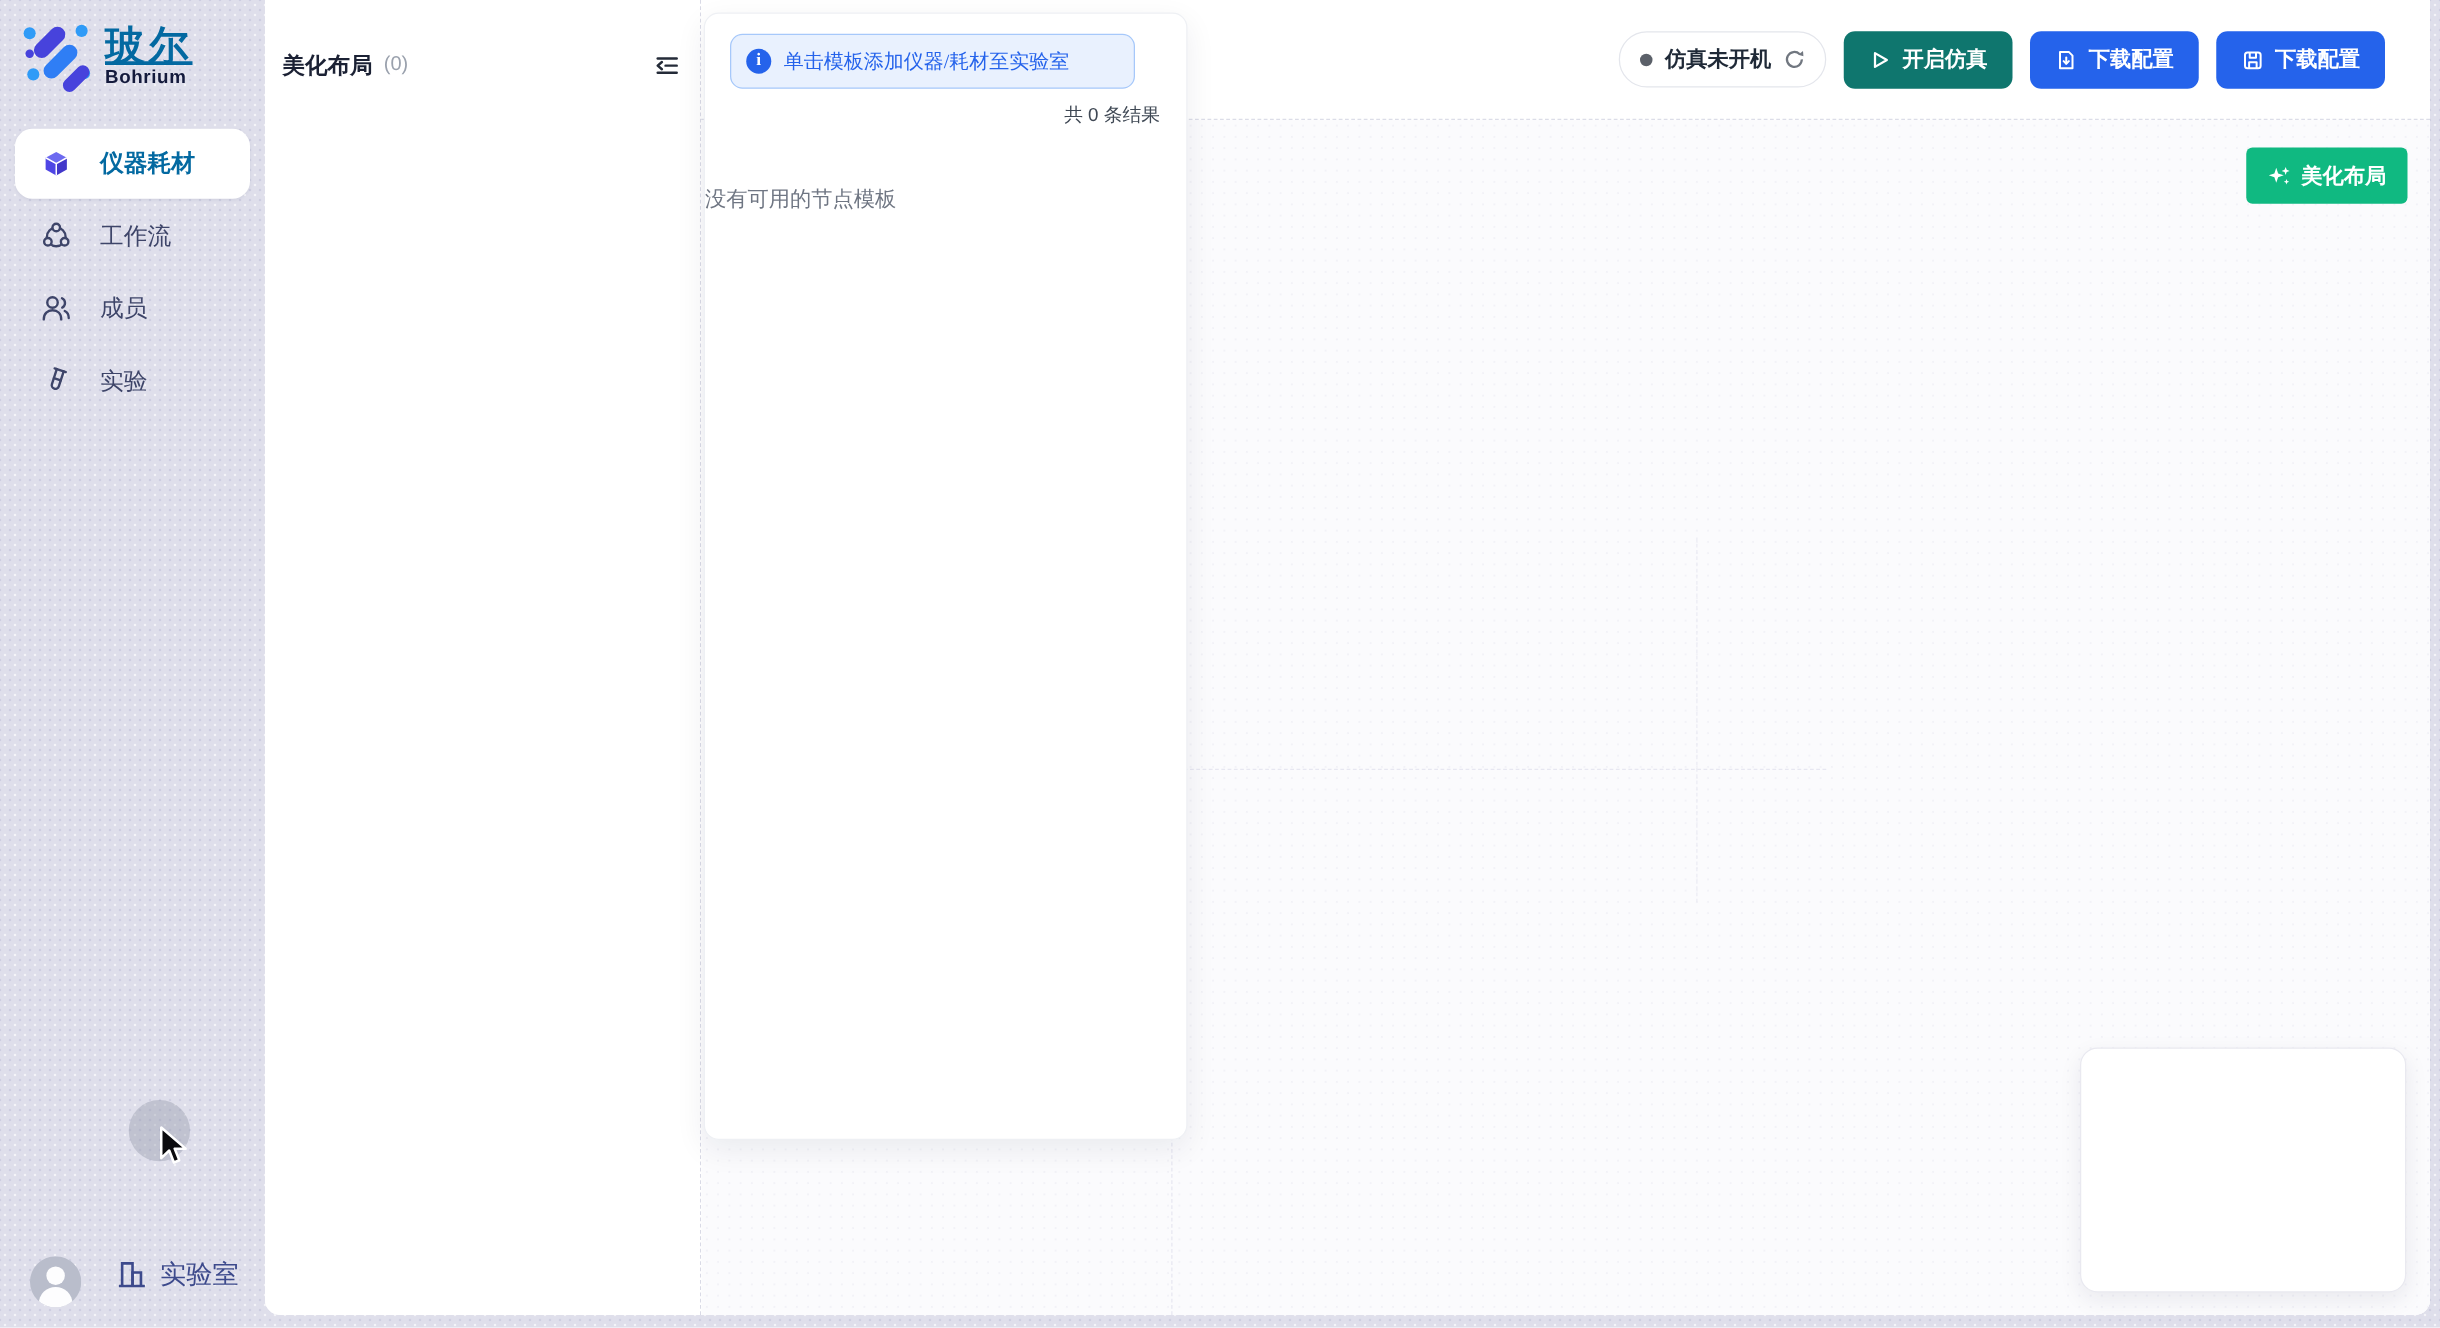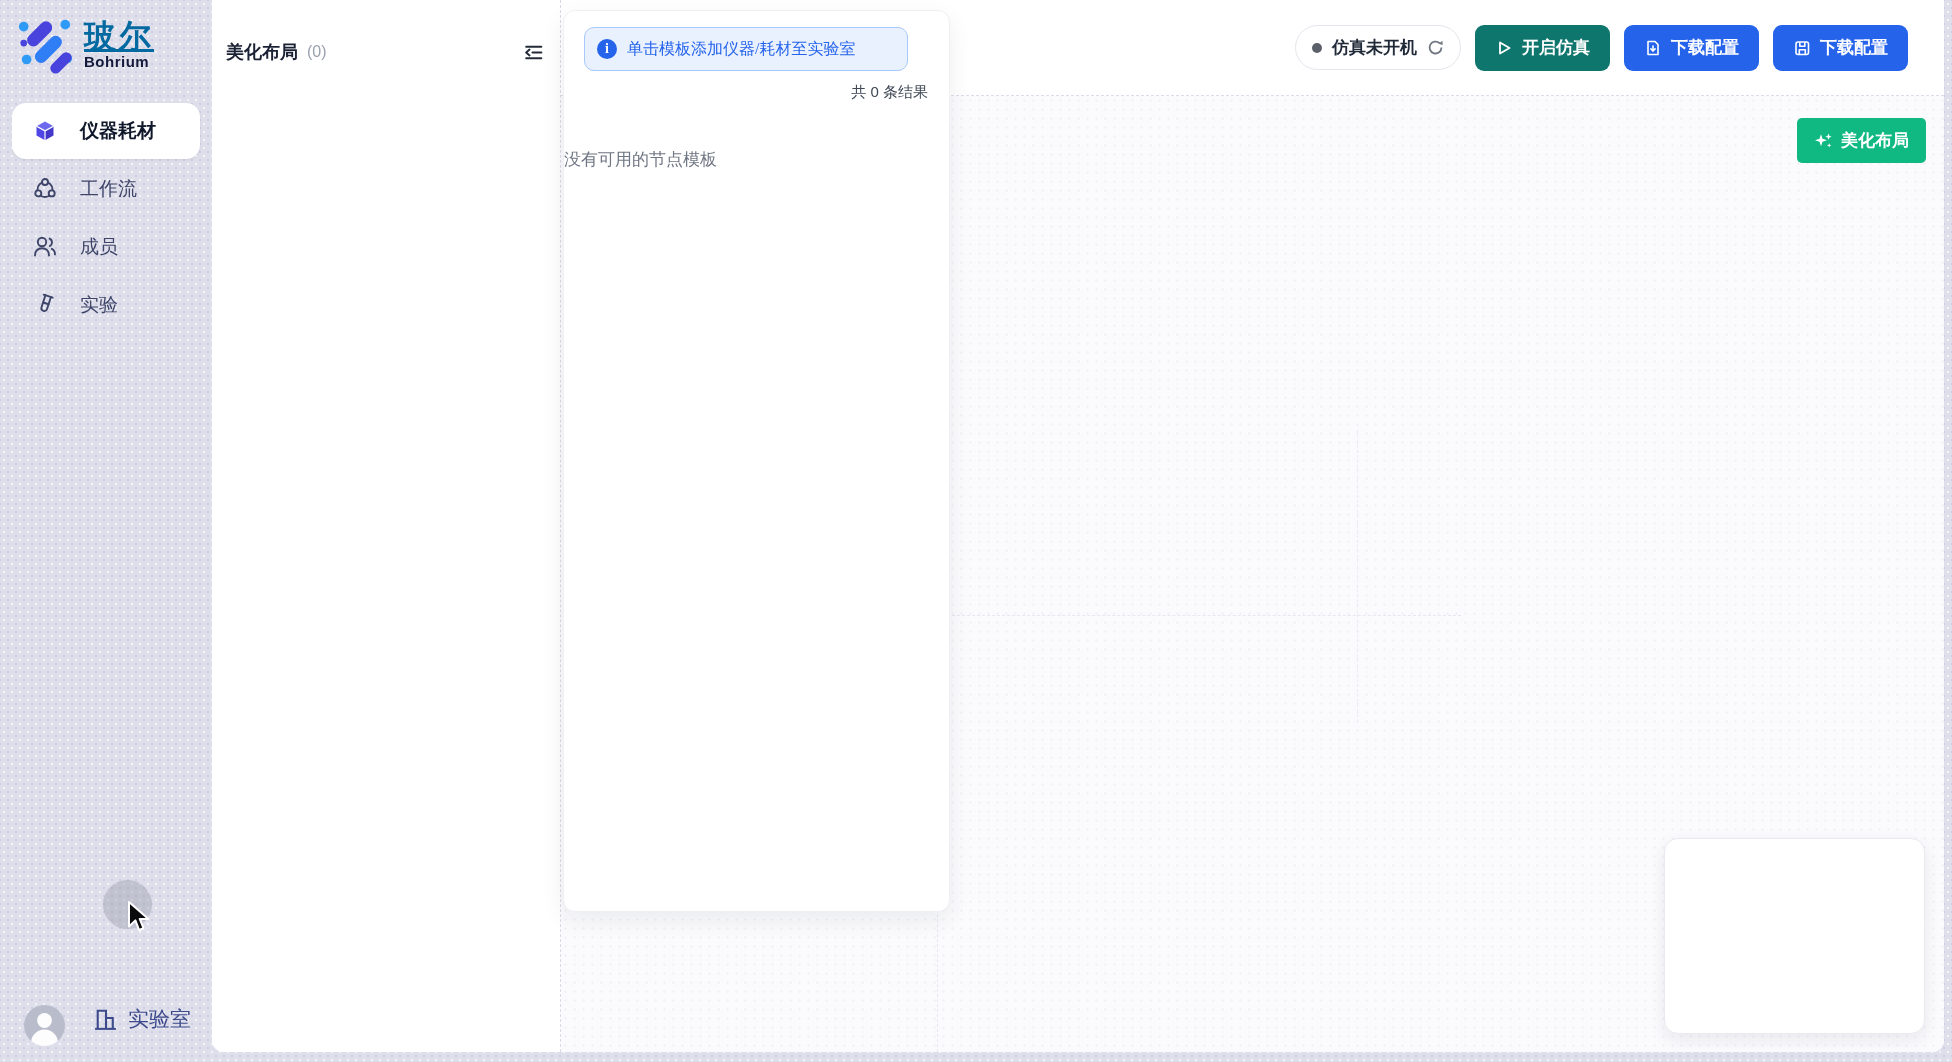--- a/index.html
+++ b/index.html
@@ -11,21 +11,21 @@
     background-size:8px 8px,8px 8px; background-position:0 0,4px 4px; }
 
   
   .sidebar { position:absolute; left:0; top:0; width:212px; height:1062px; }
   .brand { display:flex; align-items:center; gap:10px; padding:16px 0 0 16px; }
   .brand-text .zh { font-size:32px; font-weight:bold; color:#0369a1; letter-spacing:3px; line-height:1.05;text-decoration:underline; }
   .brand-text .en { font-size:15px; font-weight:bold; color:#141a3c; letter-spacing:.5px; }
   .nav { position:absolute; top:103px; left:0; right:0; display:flex; flex-direction:column; gap:2px; }
   .nav-item { height:56px; margin:0 12px; border-radius:14px; display:flex; align-items:center;
     gap:22px; padding-left:20px; font-size:19px; color:#3e4569; font-weight:500; cursor:pointer; }
-  .nav-item.active { background:#fff; color:#0f172a; font-weight:bold;
+  .nav-item.active { background:#fff; color:#0369a1; font-weight:bold;
     box-shadow:0 1px 3px rgba(30,35,80,.08); }
   .nav-item svg { flex:0 0 auto; }
   .hover-circle { position:absolute; left:103px; top:880px; width:49px; height:49px;
     border-radius:50%; background:rgba(145,149,168,.40); }
   .cursor { position:absolute; left:126px; top:900px; }
   .side-footer { position:absolute; left:24px; bottom:16px; display:flex; align-items:flex-start; gap:27px; }
   .lab-entry { display:flex; align-items:center; gap:9px; font-size:21px; color:#3d4a8c; font-weight:500; cursor:pointer; }
 
   
   .surface { position:absolute; left:212px; top:0; width:1732px; height:1052px;

